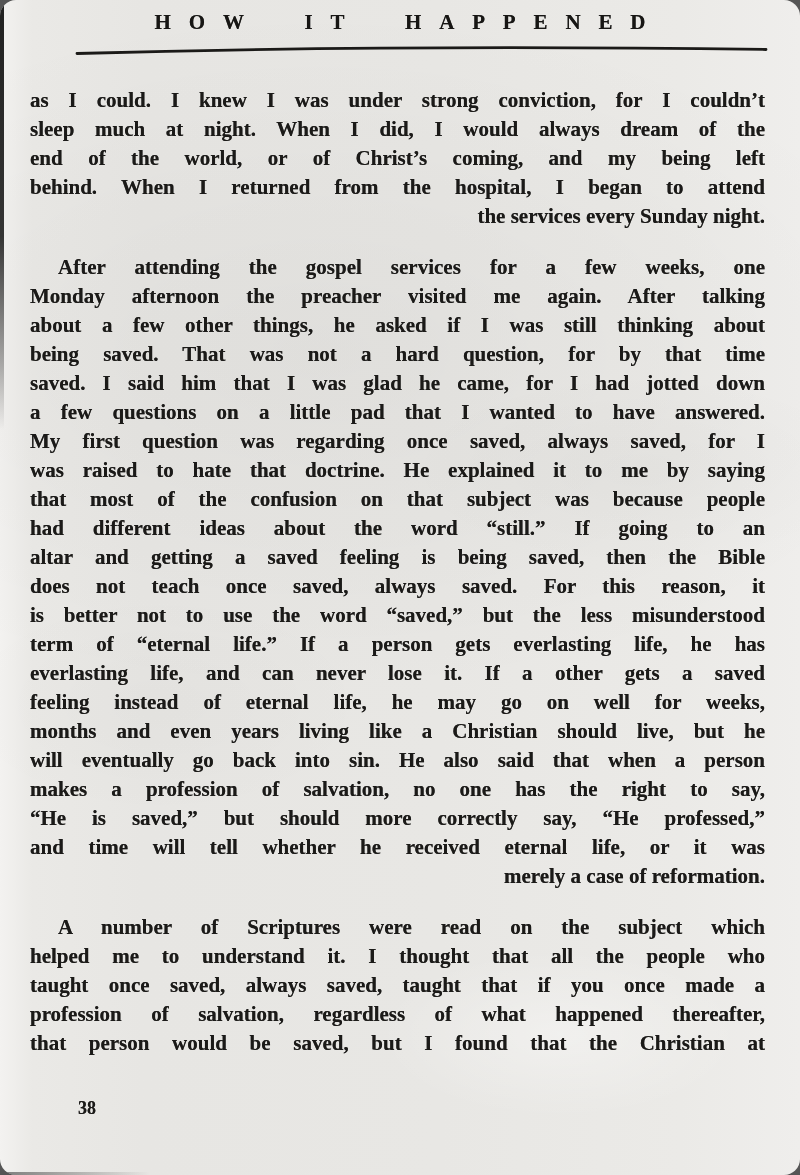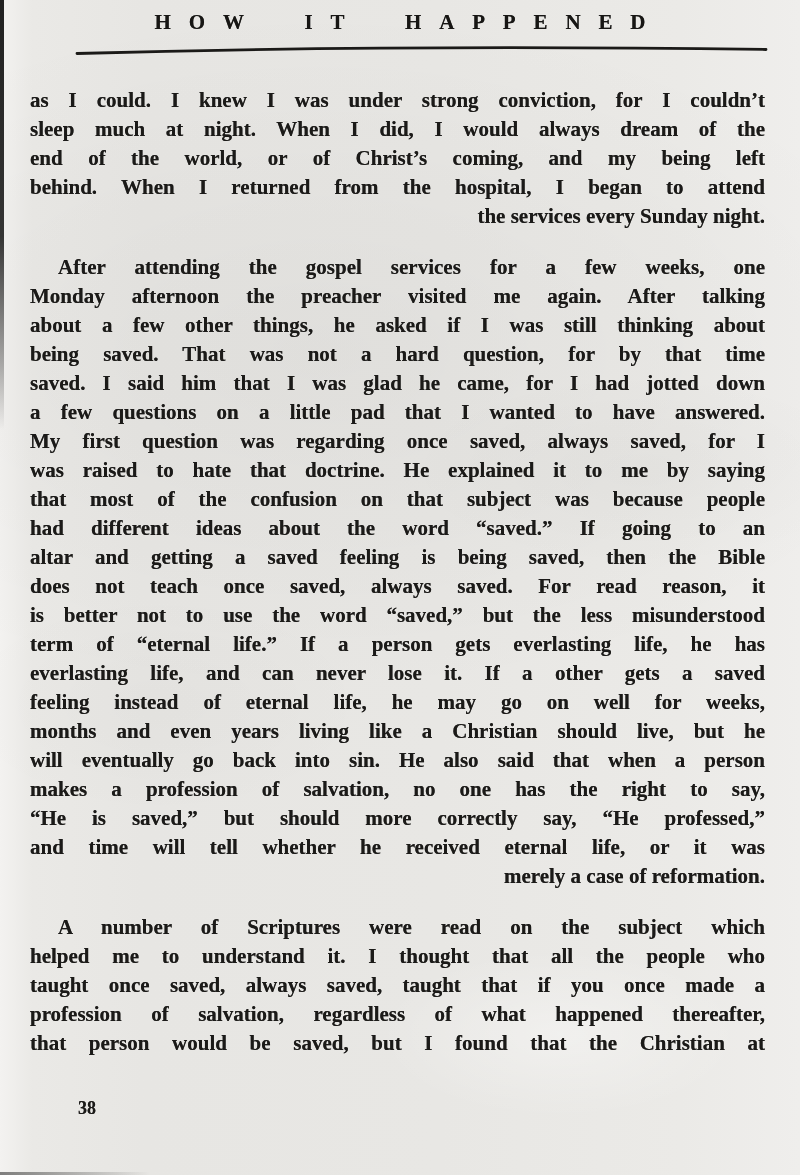--- a/index.html
+++ b/index.html
@@ -12,20 +12,21 @@
     width: 800px;
     height: 1175px;
     margin: 0 auto;
     overflow: hidden;
     background:
       radial-gradient(ellipse 900px 500px at 40% 30%, rgba(0,0,0,0.035), rgba(0,0,0,0) 70%),
       linear-gradient(90deg, #f3f2f0 0%, #eae9e6 4%, #e7e6e3 18%, #e8e7e4 55%, #ebeae7 85%, #efeeec 100%),
       #e9e8e5;
     font-family: "Liberation Serif", "DejaVu Serif", serif;
     color: #1b1a18;
+    border-radius: 16px;
   }
   
   .page::after {
     content: "";
     position: absolute;
     inset: 0;
     pointer-events: none;
     background:
       radial-gradient(ellipse 260px 120px at 70% 88%, rgba(255,255,255,0.35), rgba(255,255,255,0) 70%),
       radial-gradient(ellipse 300px 160px at 20% 60%, rgba(0,0,0,0.02), rgba(0,0,0,0) 70%),
@@ -136,23 +137,23 @@
       <div class="paragraph">
         <div class="line justified indented">After attending the gospel services for a few weeks, one</div>
         <div class="line justified">Monday afternoon the preacher visited me again. After talking</div>
         <div class="line justified">about a few other things, he asked if I was still thinking about</div>
         <div class="line justified">being saved. That was not a hard question, for by that time</div>
         <div class="line justified">saved. I said him that I was glad he came, for I had jotted down</div>
         <div class="line justified">a few questions on a little pad that I wanted to have answered.</div>
         <div class="line justified">My first question was regarding once saved, always saved, for I</div>
         <div class="line justified">was raised to hate that doctrine. He explained it to me by saying</div>
         <div class="line justified">that most of the confusion on that subject was because people</div>
-        <div class="line justified">had different ideas about the word “saved.” If going to an</div>
+        <div class="line justified">had different ideas about the word “still.” If going to an</div>
         <div class="line justified">altar and getting a saved feeling is being saved, then the Bible</div>
-        <div class="line justified">does not teach once saved, always saved. For read reason, it</div>
+        <div class="line justified">does not teach once saved, always saved. For this reason, it</div>
         <div class="line justified">is better not to use the word “saved,” but the less misunderstood</div>
         <div class="line justified">term of “eternal life.” If a person gets everlasting life, he has</div>
         <div class="line justified">everlasting life, and can never lose it. If a other gets a saved</div>
         <div class="line justified">feeling instead of eternal life, he may go on well for weeks,</div>
         <div class="line justified">months and even years living like a Christian should live, but he</div>
         <div class="line justified">will eventually go back into sin. He also said that when a person</div>
         <div class="line justified">makes a profession of salvation, no one has the right to say,</div>
         <div class="line justified">“He is saved,” but should more correctly say, “He professed,”</div>
         <div class="line justified">and time will tell whether he received eternal life, or it was</div>
         <div class="line">merely a case of reformation.</div>

